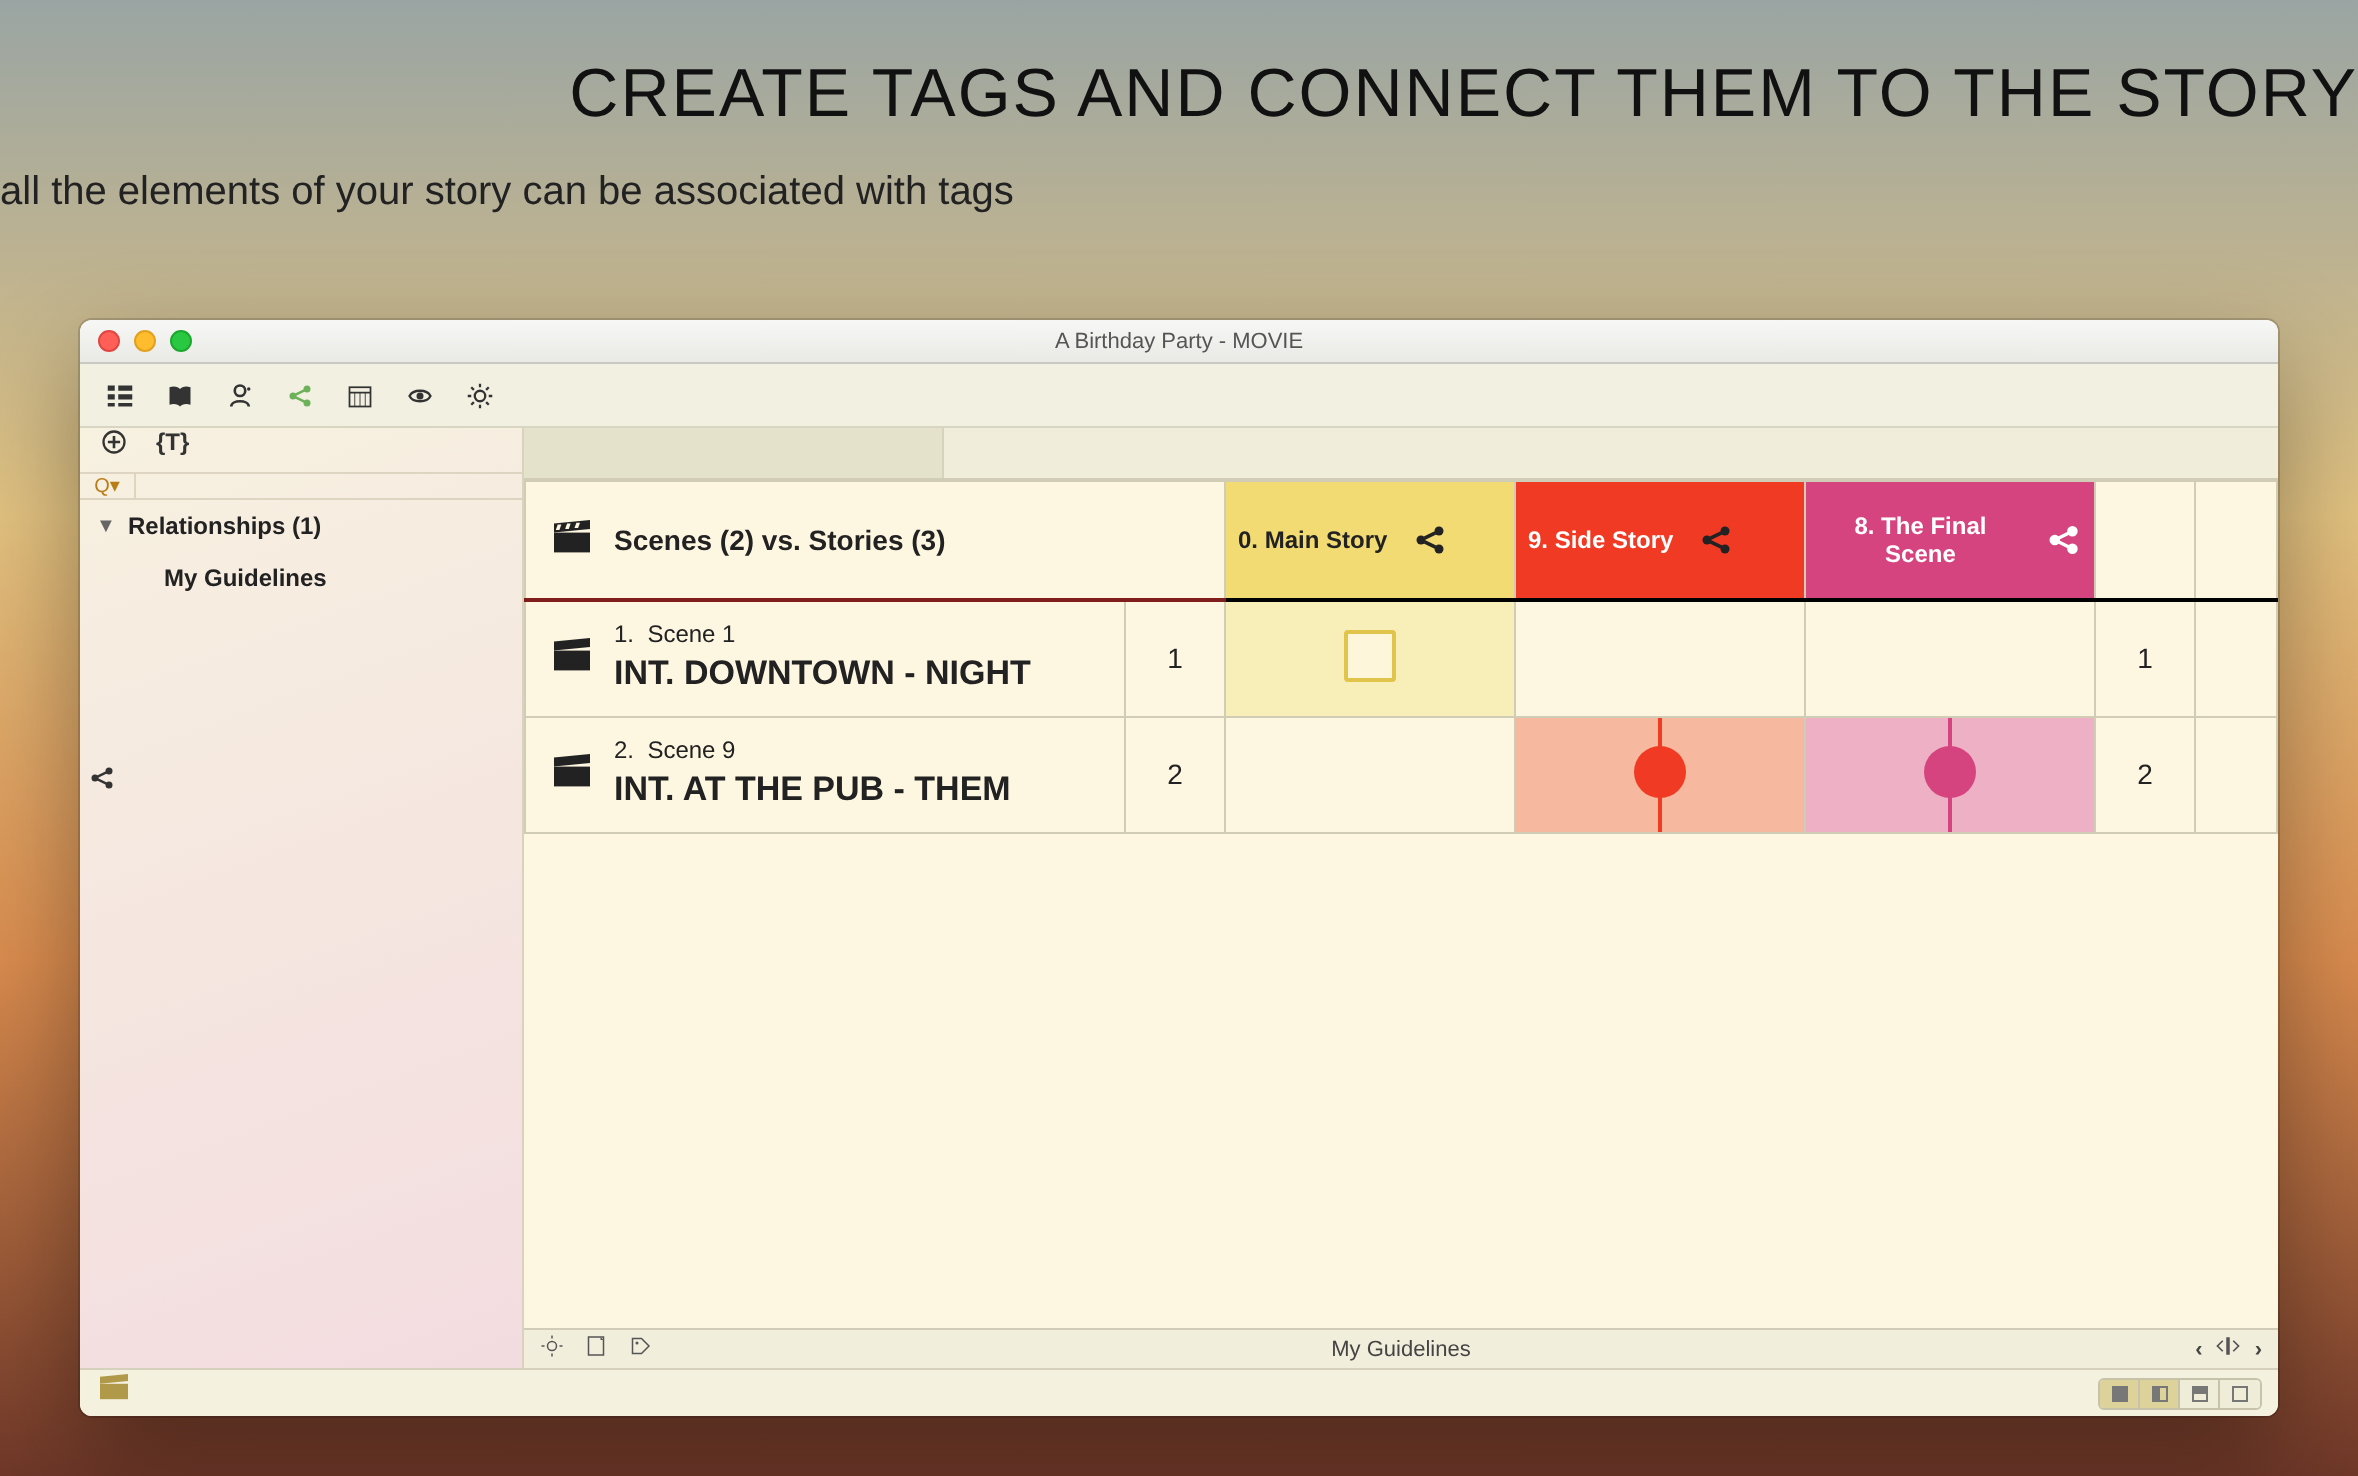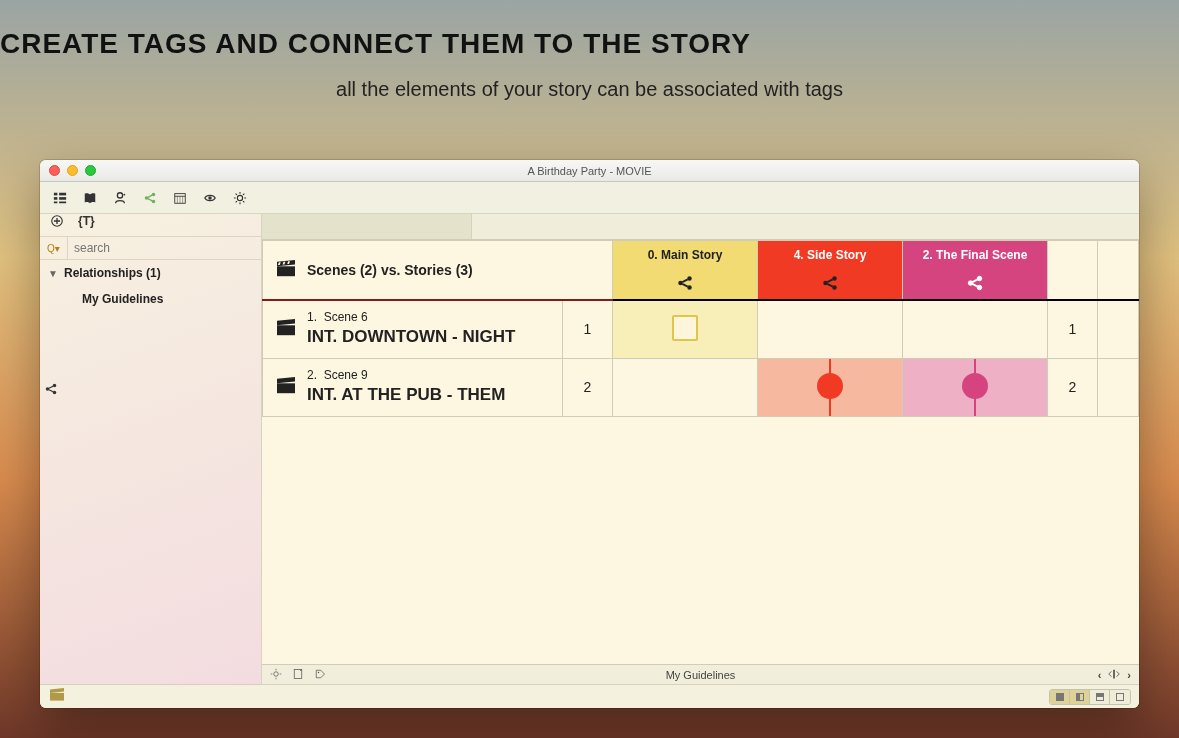--- a/index.html
+++ b/index.html
@@ -3,29 +3,29 @@
 <meta charset="utf-8">
 <style>
   * { box-sizing: border-box; margin: 0; padding: 0; }
   html, body { width: 1179px; height: 738px; overflow: hidden; font-family: "Helvetica Neue", Arial, sans-serif; }
   .bg {
     width: 1179px; height: 738px;
     background: linear-gradient(180deg, #9aa5a3 0%, #e0c07f 35%, #d88b4e 65%, #6e3728 100%);
     position: relative;
   }
   .hero-title {
-    text-align: left;
-    font-size: 28px;
+    text-align: right;
+    font-size: 34px;
     letter-spacing: 1px;
-    font-weight: 700;
+    font-weight: 400;
     color: #111;
     padding-top: 28px;
   }
   .hero-sub {
-    text-align: center;
+    text-align: left;
     font-size: 20px;
     color: #222;
     margin-top: 18px;
     font-weight: 300;
   }
   .window {
     position: absolute;
     left: 40px; top: 160px;
     width: 1099px; height: 548px;
     background: #fdf6e0;
@@ -79,21 +79,21 @@
     position:absolute; left:4px; top: 168px; color:#333;
   }
 
   .main { flex:1; display:flex; flex-direction:column; min-width:0;}
   .main-tabs { height:26px; background:#f0eedb; border-bottom:1px solid #d0ccb6; display:flex;}
   .main-tabs .tab-seg { width:210px; height:100%; border-right:1px solid #d6d2bd; background:#e5e2cc;}
   .table-wrap { flex:1; overflow:hidden;}
   table { border-collapse: collapse; width:100%; table-layout:fixed;}
   th, td { border: 1px solid #d0ccb6; font-size:12px; color:#222; padding:0;}
   .head-cell { height:58px; text-align:center; vertical-align:middle;}
-  .hc-inner { display:flex; flex-direction:column; align-items:center; gap:12px; padding:6px;text-align:center;}
+  .hc-inner { display:flex; flex-direction:row; align-items:center; gap:12px; padding:6px;text-align:center;}
   .scenes-header { display:flex; align-items:center; gap:10px; padding-left:12px; height:58px; font-weight:700; font-size:14px;}
   .story-yellow { background:#f2db72; }
   .story-red    { background:#f03a24; color:#fff;}
   .story-pink   { background:#d6447f; color:#fff;}
   .scene-row td { height:58px; }
   .scene-cell { display:flex; align-items:center; gap:10px; padding-left:12px;}
   .scene-text { line-height:1.3;}
   .scene-title { font-size:12px;}
   .scene-sub { font-size:17px; font-weight:700;}
   .countcell { text-align:center; font-size:14px;}
@@ -224,21 +224,20 @@
             <svg class="small-ic" viewBox="0 0 16 16">
                 <circle cx="8" cy="8" r="6" fill="none" stroke="#333" stroke-width="1.3"></circle>
                 <line x1="8" y1="4.5" x2="8" y2="11.5" stroke="#333" stroke-width="1.5"></line>
                 <line x1="4.5" y1="8" x2="11.5" y2="8" stroke="#333" stroke-width="1.5"></line>
               </svg>
           </span>
           <span class="ic" style="font-weight:700; font-size:12px;">{T}</span>
         </div>
         <div class="sb-search-row">
           <div class="sb-search-lbl">Q▾</div>
-          <input class="sb-search" placeholder="search" style="">
         </div>
         <div class="tree">
           <div class="tree-row">
             <span class="arrow">▼</span>
             <span class="tree-label">Relationships (1)</span>
           </div>
           <div class="tree-row indent">
             <span class="tree-label">My Guidelines</span>
           </div>
         </div>
@@ -294,33 +293,33 @@
                         <circle cx="5" cy="10" r="2.5" fill="#222"></circle>
                         <circle cx="15" cy="5" r="2.5" fill="#222"></circle>
                         <circle cx="15" cy="15" r="2.5" fill="#222"></circle>
                         <line x1="7" y1="9" x2="13" y2="6" stroke="#222" stroke-width="2"></line>
                         <line x1="7" y1="11" x2="13" y2="14" stroke="#222" stroke-width="2"></line>
                       </svg>
                 </div>
               </th>
               <th class="head-cell story-red" style="border-bottom:2px solid #000;">
                 <div class="hc-inner">
-                  <span>4. Side Story</span>
+                  <span>9. Side Story</span>
                   <svg class="share-svg" viewBox="0 0 20 20">
                         <circle cx="5" cy="10" r="2.5" fill="#222"></circle>
                         <circle cx="15" cy="5" r="2.5" fill="#222"></circle>
                         <circle cx="15" cy="15" r="2.5" fill="#222"></circle>
                         <line x1="7" y1="9" x2="13" y2="6" stroke="#222" stroke-width="2"></line>
                         <line x1="7" y1="11" x2="13" y2="14" stroke="#222" stroke-width="2"></line>
                       </svg>
                 </div>
               </th>
               <th class="head-cell story-pink" style="border-bottom:2px solid #000;">
                 <div class="hc-inner">
-                  <span>2. The Final Scene</span>
+                  <span>8. The Final Scene</span>
                   <svg class="share-svg white" viewBox="0 0 20 20">
                         <circle cx="5" cy="10" r="2.5" fill="#fff"></circle>
                         <circle cx="15" cy="5" r="2.5" fill="#fff"></circle>
                         <circle cx="15" cy="15" r="2.5" fill="#fff"></circle>
                         <line x1="7" y1="9" x2="13" y2="6" stroke="#fff" stroke-width="2"></line>
                         <line x1="7" y1="11" x2="13" y2="14" stroke="#fff" stroke-width="2"></line>
                       </svg>
                 </div>
               </th>
               <th class="head-cell" style="border-bottom:2px solid #000;"></th>
@@ -330,21 +329,21 @@
             <tr class="scene-row">
               <td>
                 <div class="scene-cell">
                   <span>
                     <svg class="clap-svg" viewBox="0 0 24 20">
                           <rect x="2" y="7" width="20" height="11" fill="#222"></rect>
                           <polygon points="2,2 22,0 22,5 2,7" fill="#222"></polygon>
                         </svg>
                   </span>
                   <div class="scene-text">
-                    <div class="scene-title"><span>1.</span>&nbsp;&nbsp;<span>Scene 6</span></div>
+                    <div class="scene-title"><span>1.</span>&nbsp;&nbsp;<span>Scene 1</span></div>
                     <div class="scene-sub">INT.  DOWNTOWN - NIGHT</div>
                   </div>
                 </div>
               </td>
               <td class="countcell">1</td>
               <td class="mark-cell r1c1"><span class="dot"></span></td>
               <td class="mark-cell emptycell"></td>
               <td class="mark-cell emptycell"></td>
               <td class="countcell">1</td>
               <td class="emptycell"></td>

